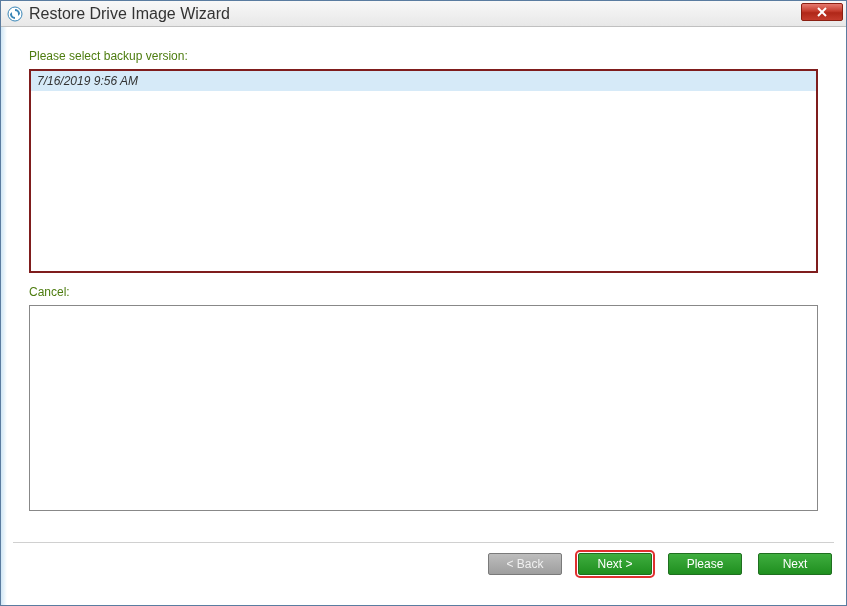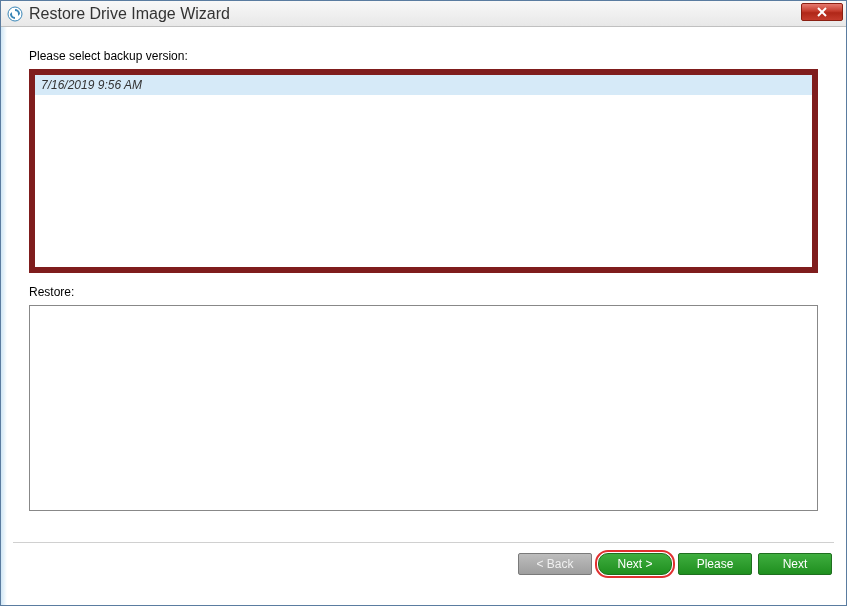--- a/index.html
+++ b/index.html
@@ -53,28 +53,28 @@
   .body-area::before {
     content: "";
     position: absolute;
     left: 0; top: 0; width: 6px; height: 100%;
     background: linear-gradient(to right, #cfe6f5, #fff);
   }
   .content {
     padding: 22px 28px 10px 28px;
   }
   .label {
-    color: #000000;
+    color: #4d7c0f;
     margin-bottom: 6px;
     font-size: 12px;
   }
   .listbox {
     width: 100%;
     height: 204px;
-    border: 6px solid #7f1d1d;
+    border: 2px solid #7f1d1d;
     background: #fff;
     overflow: auto;
   }
   .list-item {
     padding: 3px 6px;
     font-style: italic;
     color: #333;
     font-size: 12px;
     cursor: pointer;
   }
@@ -95,21 +95,21 @@
   }
   .footer-sep {
     margin: 18px 12px 0 12px;
     height: 1px;
     background: #d0d0d0;
   }
   .button-row {
     display: flex;
     justify-content: flex-end;
     align-items: flex-start;
-    gap: 6px;
+    gap: 16px;
     padding: 10px 14px 0 0;
     margin-left: 8px;
   }
   .btn {
     min-width: 74px;
     height: 22px;
     border: 1px solid #1f6f1f;
     border-radius: 2px;
     color: #fff;
     font-size: 12px;
@@ -122,21 +122,20 @@
   }
   .btn.disabled {
     background: linear-gradient(to bottom, #bdbdbd, #9e9e9e);
     border-color: #7a7a7a;
     color: #f0f0f0;
     cursor: default;
   }
   .btn.highlighted {
     outline: 2px solid #e03030;
     outline-offset: 1px;
-    border-radius: 10px;
   }
 </style>
 </head>
 <body>
 
 <div class="titlebar">
   <span class="app-icon">
     <svg width="16" height="16" viewBox="0 0 16 16">
       <circle cx="8" cy="8" r="7" fill="#ffffff" stroke="#3a86b7" stroke-width="1"></circle>
       <path d="M8 3 A5 5 0 0 1 13 8 L11 8 A3 3 0 0 0 8 5 Z" fill="#3a86b7"></path>
@@ -156,21 +155,21 @@
 
 <div class="body-area">
   <div class="content">
     <div class="label">Please select backup version:</div>
     <div class="listbox" id="versions-list">
         <div class="list-item selected">7/16/2019 9:56 AM</div>
       </div>
 
     <div class="spacer1"></div>
 
-    <div class="label">Restore:</div>
+    <div class="label">Cancel:</div>
     <textarea class="comment-box" value="" style=""></textarea>
   </div>
 
   <div class="footer-sep"></div>
 
   <div class="button-row">
     <div class="btn disabled">&lt; Back</div>
     <div class="btn highlighted">Next &gt;</div>
     <div class="btn">Please</div>
     <div class="btn">Next</div>

